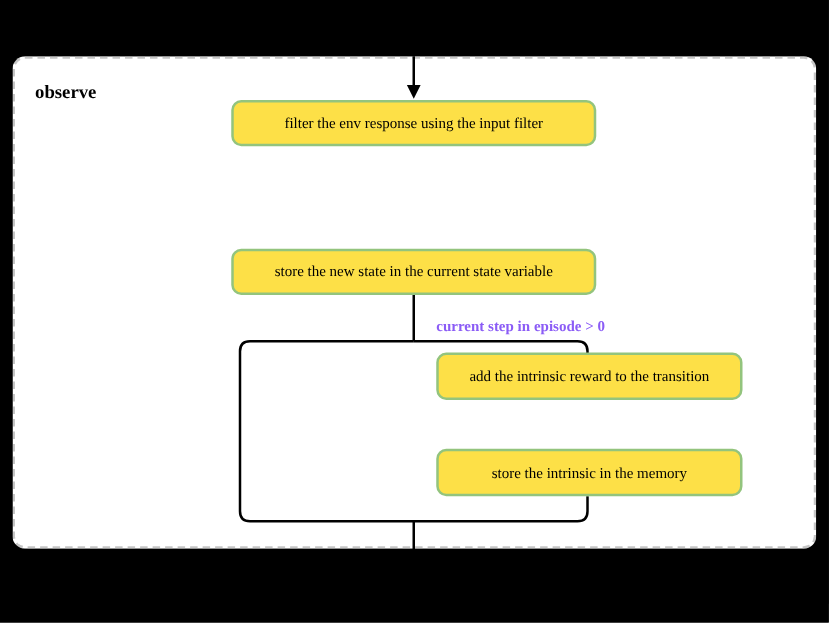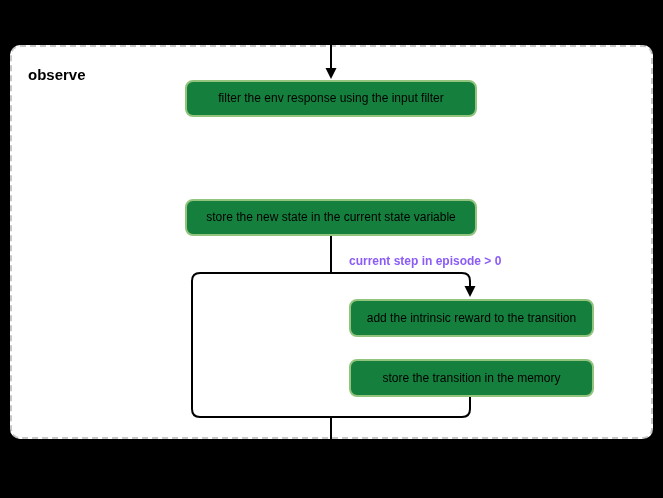--- a/index.html
+++ b/index.html
@@ -6,20 +6,21 @@
   html, body {
     width: 663px; height: 498px;
     background: #000000;
     font-family: "Liberation Sans", sans-serif;
     overflow: hidden;
   }
   .canvas {
     position: relative;
     width: 663px; height: 483px;
     background: #000000;
+    font-family: Liberation Serif, serif;
   }
   .card {
     position: absolute;
     left: 10px; top: 45px;
     width: 643px; height: 394px;
     background: #ffffff;
     border: 2px dashed #c6c6c6;
     border-radius: 10px;
   }
   .diagram-title {
@@ -30,36 +31,36 @@
     color: #000000;
   }
   svg.connectors {
     position: absolute;
     left: 0; top: 0;
     width: 663px; height: 498px;
     pointer-events: none;
   }
   .node {
     position: absolute;
-    background: #15803d;
+    background: #fde047;
     border: 2px solid #93c47d;
     border-radius: 8px;
     display: flex;
     align-items: center;
     justify-content: center;
     text-align: center;
     font-size: 12px;
     line-height: 1.25;
     color: #000000;
     padding: 2px 12px;
   }
   .node-1 { left: 185px; top: 80px;  width: 292px; height: 37px; }
   .node-2 { left: 185px; top: 139px; width: 292px; height: 38px; }
   .node-3 { left: 185px; top: 199px; width: 292px; height: 37px; text-align: right; }
-  .node-4 { left: 349px; top: 299px; width: 245px; height: 38px; }
+  .node-4 { left: 349px; top: 282px; width: 245px; height: 38px; }
   .node-5 { left: 349px; top: 359px; width: 245px; height: 38px; }
   .condition-label {
     position: absolute;
     left: 349px; top: 254px;
     width: 250px;
     font-size: 12px;
     font-weight: bold;
     color: #8b5cf6;
     text-align: left;
   }
@@ -98,16 +99,16 @@
     <span>store the new state in the current state variable</span>
   </div>
 
   <div class="condition-label">current step in episode &gt; 0</div>
 
   <div class="node node-4">
     <span>add the intrinsic reward to the transition</span>
   </div>
 
   <div class="node node-5">
-    <span>store the transition in the memory</span>
+    <span>store the intrinsic in the memory</span>
   </div>
 
 </div>
 
 </body></html>

